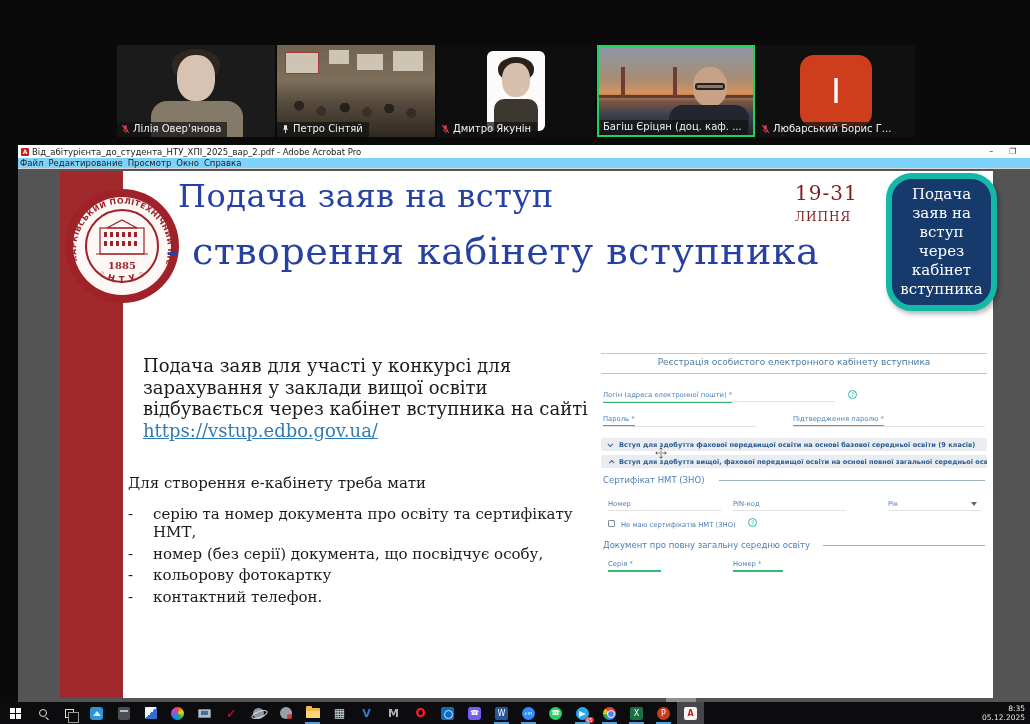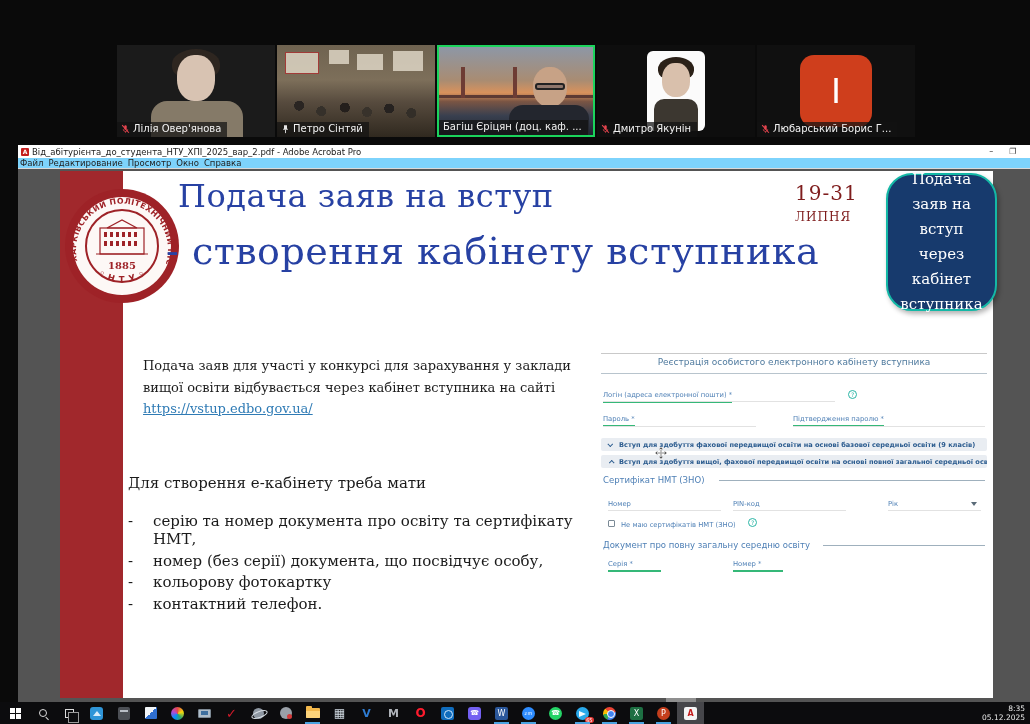--- a/index.html
+++ b/index.html
@@ -66,25 +66,25 @@
 
   
   .slide { position:absolute; left:42px; top:2px; width:933px; height:527px; background:#ffffff; font-family:"DejaVu Serif", serif; }
   .stripe { position:absolute; left:0; top:0; width:63px; height:527px; background:#a1282c; }
   .logo { position:absolute; left:3px; top:16px; width:118px; height:118px; }
   .slide-title1 { position:absolute; left:118px; top:6px; font-size:32px; color:#2741a3; letter-spacing:.5px; }
   .slide-title2 { position:absolute; left:106px; top:58px; font-size:38px; color:#2741a3; letter-spacing:.5px; }
   .date-block { position:absolute; left:735px; top:10px; width:88px; text-align:left; color:#7f1d1d; }
   .date-range { font-size:20px; letter-spacing:1px; }
   .date-month { font-size:17px; font-variant:small-caps; letter-spacing:1px; }
-  .badge { position:absolute; left:826px; top:2px; width:111px; height:138px; background:#173a6d; border:2px solid #14b8a6; border-radius:26px; color:#fff; font-size:15px; line-height:25px; text-align:center; display:flex; align-items:center; justify-content:center; padding:6px 8px; box-shadow:2px 3px 5px rgba(0,0,0,.3); }
-  .paragraph { position:absolute; left:83px; top:184px; width:452px; font-size:13px; line-height:21.5px; color:#1b1b1b; }
+  .badge { position:absolute; left:826px; top:2px; width:111px; height:138px; background:#173a6d; border:6px solid #14b8a6; border-radius:26px; color:#fff; font-size:15px; line-height:19px; text-align:center; display:flex; align-items:center; justify-content:center; padding:6px 8px; box-shadow:2px 3px 5px rgba(0,0,0,.3); }
+  .paragraph { position:absolute; left:83px; top:184px; width:452px; font-size:18px; line-height:21.5px; color:#1b1b1b; }
   .paragraph a { color:#2f7bb5; text-decoration:underline; }
   .list { position:absolute; left:68px; top:303px; width:480px; font-size:15px; line-height:18px; color:#1b1b1b; }
-  .list .intro { margin-bottom:20px; }
+  .list .intro { margin-bottom:13px; }
   .list .li { padding-left:25px; position:relative; margin-bottom:3.5px; }
   .list .li::before { content:"-"; position:absolute; left:0; }
 
   
   .form { position:absolute; left:541px; top:182px; width:386px; height:242px; background:#fff; font-family:"DejaVu Sans", sans-serif; border-top:1px solid #c9c9c9; }
   .form-header { position:absolute; top:3px; left:0; width:100%; text-align:center; font-size:9px; color:#4f7a9e; }
   .form-div1 { position:absolute; top:19px; left:0; width:100%; border-top:1px solid #b8c4cd; }
   .flabel { position:absolute; font-size:6.8px; color:#4d7fb5; white-space:nowrap; }
   .green-u { border-bottom:2px solid #35b878; padding-bottom:2px; }
   .gline { position:absolute; border-bottom:1px solid #e2e2e2; }
@@ -186,50 +186,50 @@
         </div>
         <div class="name-tag">
           <svg width="9" height="10" viewBox="0 0 12 12">
               <path d="M4 1h4v4l1.5 2h-7L4 5z" fill="#e6e6e6"></path>
               <line x1="6" y1="7" x2="6" y2="11.5" stroke="#e6e6e6" stroke-width="1.2"></line>
             </svg>
           <span>Петро Сінтяй</span>
         </div>
       </div>
 
+      <div class="tile">
+        <div class="scene scene-photo">
+          <div class="photo-card">
+            <div class="hair4"></div>
+            <div class="head4"></div>
+            <div class="body4"></div>
+          </div>
+        </div>
+        <div class="name-tag">
+          <svg width="9" height="10" viewBox="0 0 12 12">
+              <rect x="4.4" y="1" width="3.2" height="6" rx="1.6" fill="#e8454f"></rect>
+              <path d="M3 6.3a3 3 0 0 0 6 0" fill="none" stroke="#e8454f" stroke-width="1"></path>
+              <line x1="6" y1="9.3" x2="6" y2="11" stroke="#e8454f" stroke-width="1"></line>
+              <line x1="1.5" y1="0.8" x2="10.5" y2="11" stroke="#e8454f" stroke-width="1.4"></line>
+            </svg>
+          <span>Дмитро Якунін</span>
+        </div>
+      </div>
+
       <div class="tile active">
         <div class="scene scene-bridge">
           <div class="deck"></div>
           <div class="tower t1"></div>
           <div class="tower t2"></div>
           <div class="head3"></div>
           <div class="glasses3"></div>
           <div class="body3"></div>
         </div>
         <div class="name-tag">
           <span>Багіш Єріцян (доц. каф. ...</span>
-        </div>
-      </div>
-
-      <div class="tile">
-        <div class="scene scene-photo">
-          <div class="photo-card">
-            <div class="hair4"></div>
-            <div class="head4"></div>
-            <div class="body4"></div>
-          </div>
-        </div>
-        <div class="name-tag">
-          <svg width="9" height="10" viewBox="0 0 12 12">
-              <rect x="4.4" y="1" width="3.2" height="6" rx="1.6" fill="#e8454f"></rect>
-              <path d="M3 6.3a3 3 0 0 0 6 0" fill="none" stroke="#e8454f" stroke-width="1"></path>
-              <line x1="6" y1="9.3" x2="6" y2="11" stroke="#e8454f" stroke-width="1"></line>
-              <line x1="1.5" y1="0.8" x2="10.5" y2="11" stroke="#e8454f" stroke-width="1.4"></line>
-            </svg>
-          <span>Дмитро Якунін</span>
         </div>
       </div>
 
       <div class="tile">
         <div class="scene scene-avatar">
           <div class="avatar-sq">
             <span>І</span>
           </div>
         </div>
         <div class="name-tag">

